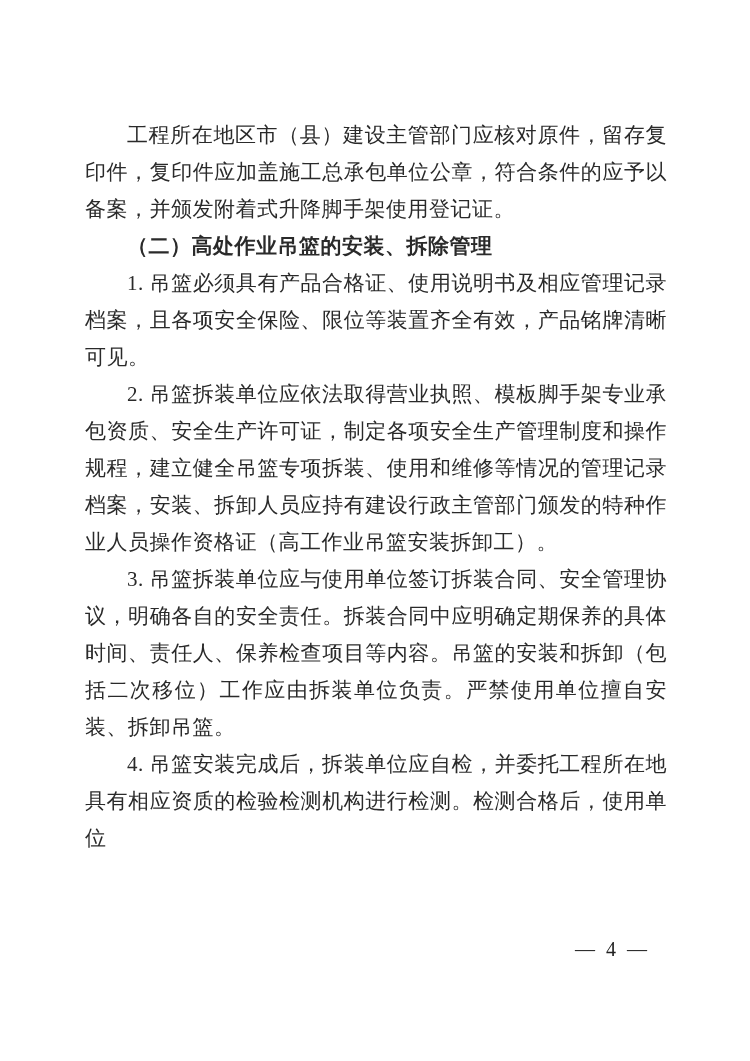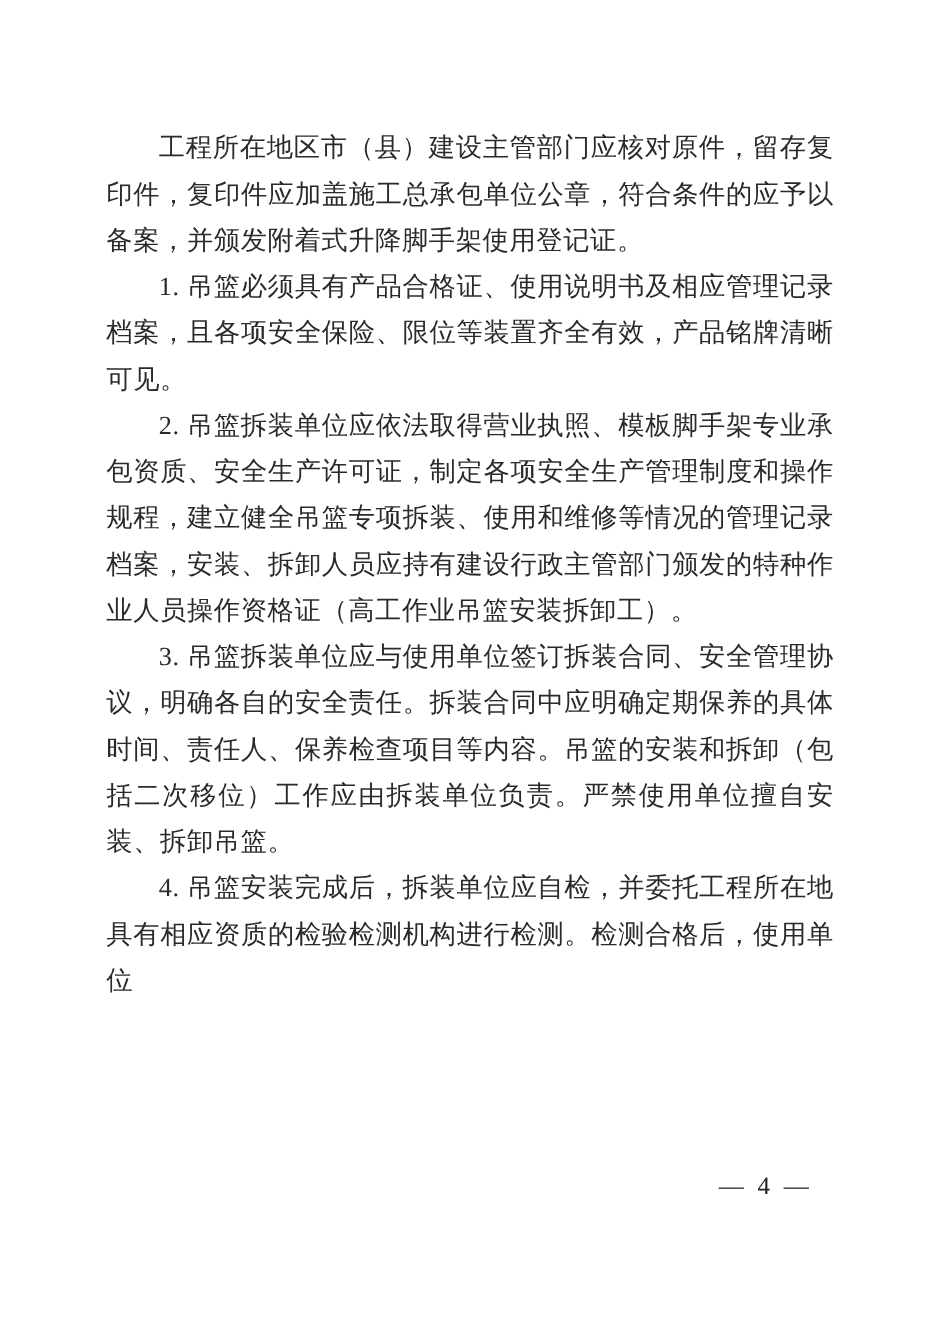--- a/index.html
+++ b/index.html
@@ -12,21 +12,21 @@
     width: 750px;
     height: 1061px;
     background: #ffffff;
     font-family: "Liberation Serif", "DejaVu Serif", serif;
     color: #2a2a2a;
     overflow: hidden;
   }
   .content {
     position: absolute;
     left: 85px;
-    top: 100px;
+    top: 117px;
     width: 582px;
     font-size: 21px;
     line-height: 37px;
     text-align: justify;
     letter-spacing: 0.5px;
   }
   .para {
     margin: 0;
     text-indent: 2em;
   }
@@ -46,20 +46,21 @@
     color: #222222;
     white-space: nowrap;
   }
 </style>
 </head>
 <body>
 
 <div class="page">
   <main class="content">
     <p class="para">工程所在地区市（县）建设主管部门应核对原件，留存复印件，复印件应加盖施工总承包单位公章，符合条件的应予以备案，并颁发附着式升降脚手架使用登记证。</p>
+    <h2 class="heading">（二）高处作业吊篮的安装、拆除管理</h2>
     <p class="para">1. 吊篮必须具有产品合格证、使用说明书及相应管理记录档案，且各项安全保险、限位等装置齐全有效，产品铭牌清晰可见。</p>
     <p class="para">2. 吊篮拆装单位应依法取得营业执照、模板脚手架专业承包资质、安全生产许可证，制定各项安全生产管理制度和操作规程，建立健全吊篮专项拆装、使用和维修等情况的管理记录档案，安装、拆卸人员应持有建设行政主管部门颁发的特种作业人员操作资格证（高工作业吊篮安装拆卸工）。</p>
     <p class="para">3. 吊篮拆装单位应与使用单位签订拆装合同、安全管理协议，明确各自的安全责任。拆装合同中应明确定期保养的具体时间、责任人、保养检查项目等内容。吊篮的安装和拆卸（包括二次移位）工作应由拆装单位负责。严禁使用单位擅自安装、拆卸吊篮。</p>
     <p class="para">4. 吊篮安装完成后，拆装单位应自检，并委托工程所在地具有相应资质的检验检测机构进行检测。检测合格后，使用单位</p>
   </main>
 
   <div class="footer">
     <span>— 4 —</span>
   </div>
 </div>

